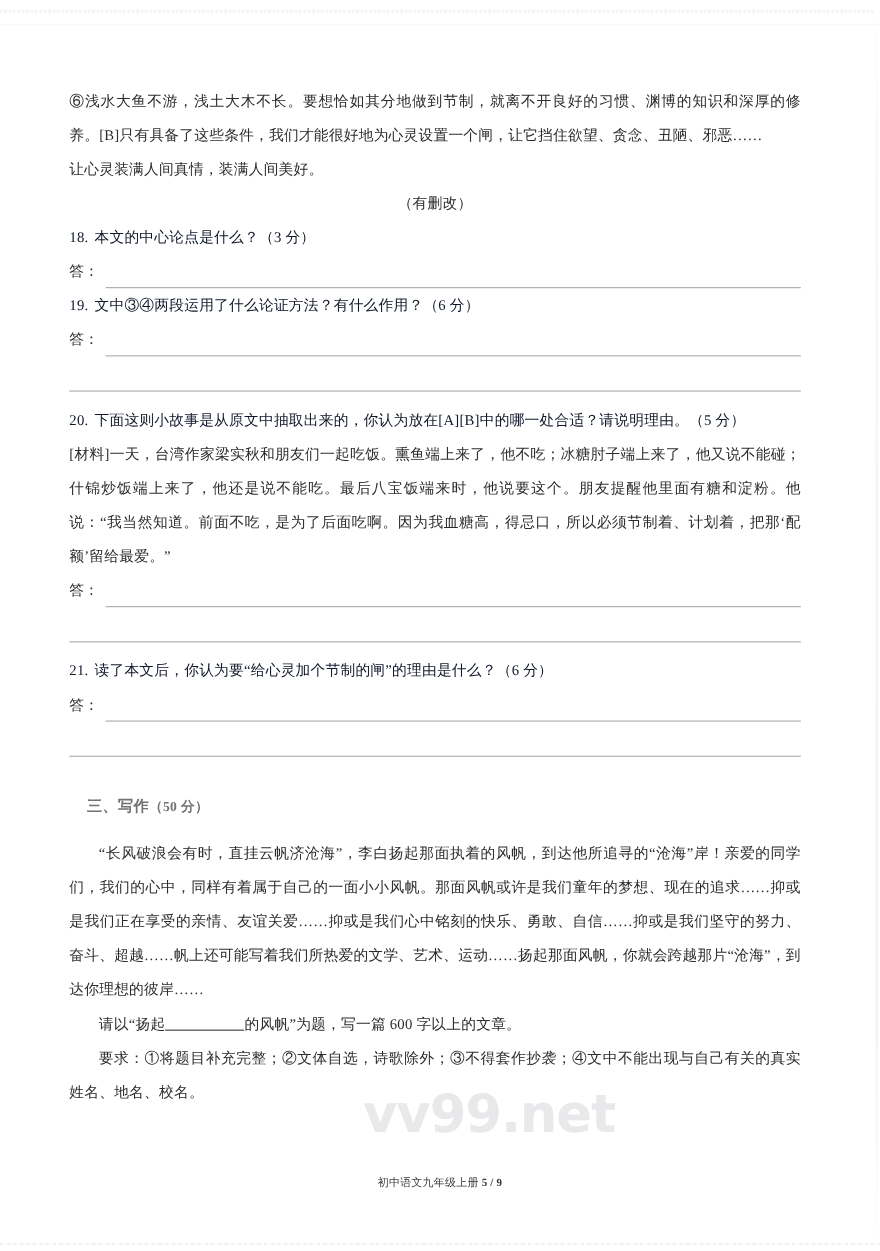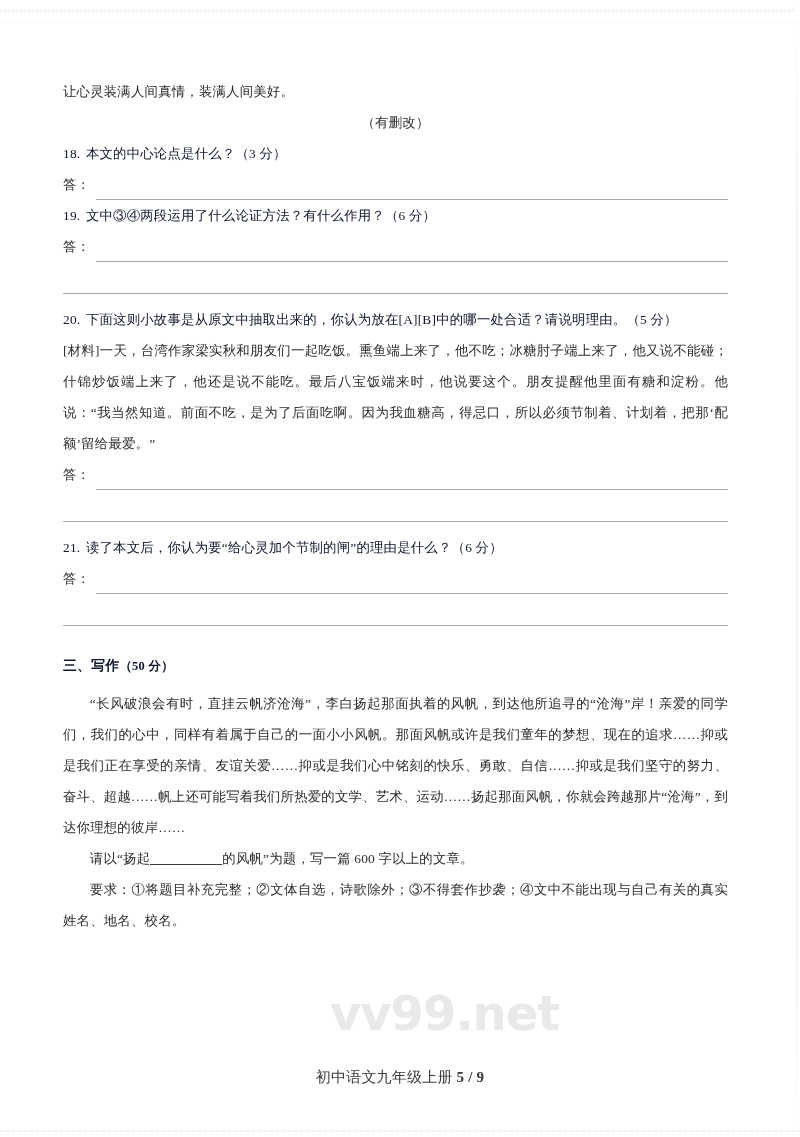--- a/index.html
+++ b/index.html
@@ -100,24 +100,24 @@
     border-bottom: 1px solid #a9a9ad;
     height: 24px;
   }
   .rule-full {
     height: 31px;
     border-bottom: 1px solid #a9a9ad;
   }
 
   .section-head {
     font-size: 13.8px;
-    line-height: 44px;
+    line-height: 22px;
     font-weight: bold;
-    color: #0f172a;
-    margin: 0;
+    color: #737373;
+    margin: 16px;
     letter-spacing: .3px;
   }
   .section-head .pts { font-size: 12.4px; }
 
   .blank-fill {
     display: inline-block;
     width: 72px;
     border-bottom: 1px solid #3a3a3c;
     vertical-align: -2px;
   }
@@ -125,21 +125,21 @@
   .spacer-sm { height: 10px; }
   .spacer-md { height: 18px; }
 
   
   .footer {
     position: absolute;
     left: 0;
     right: 0;
     top: 1068px;
     text-align: center;
-    font-size: 15px;
+    font-size: 10px;
     color: #3a3a3c;
     letter-spacing: .2px;
   }
   .footer b { font-weight: bold; }
 
   
   .watermark {
     position: absolute;
     left: 330px;
     top: 985px;
@@ -158,20 +158,21 @@
 
 <div class="page">
 
   <div class="scan-edge-top"></div>
   <div class="scan-edge-top2"></div>
   <div class="scan-edge-right"></div>
   <div class="scan-edge-bottom"></div>
 
   <div class="content">
 
+    <p class="para">⑥浅水大鱼不游，浅土大木不长。要想恰如其分地做到节制，就离不开良好的习惯、渊博的知识和深厚的修养。[B]只有具备了这些条件，我们才能很好地为心灵设置一个闸，让它挡住欲望、贪念、丑陋、邪恶……</p>
     <p class="para">让心灵装满人间真情，装满人间美好。</p>
     <p class="para right">（有删改）</p>
 
     <p class="q-line">
       <span class="q-num-gap">18.</span>
       <span>本文的中心论点是什么？（3 分）</span>
     </p>
     <div class="ans-row">
       <span class="ans-label">答：</span>
       <span class="ans-rule"></span>

